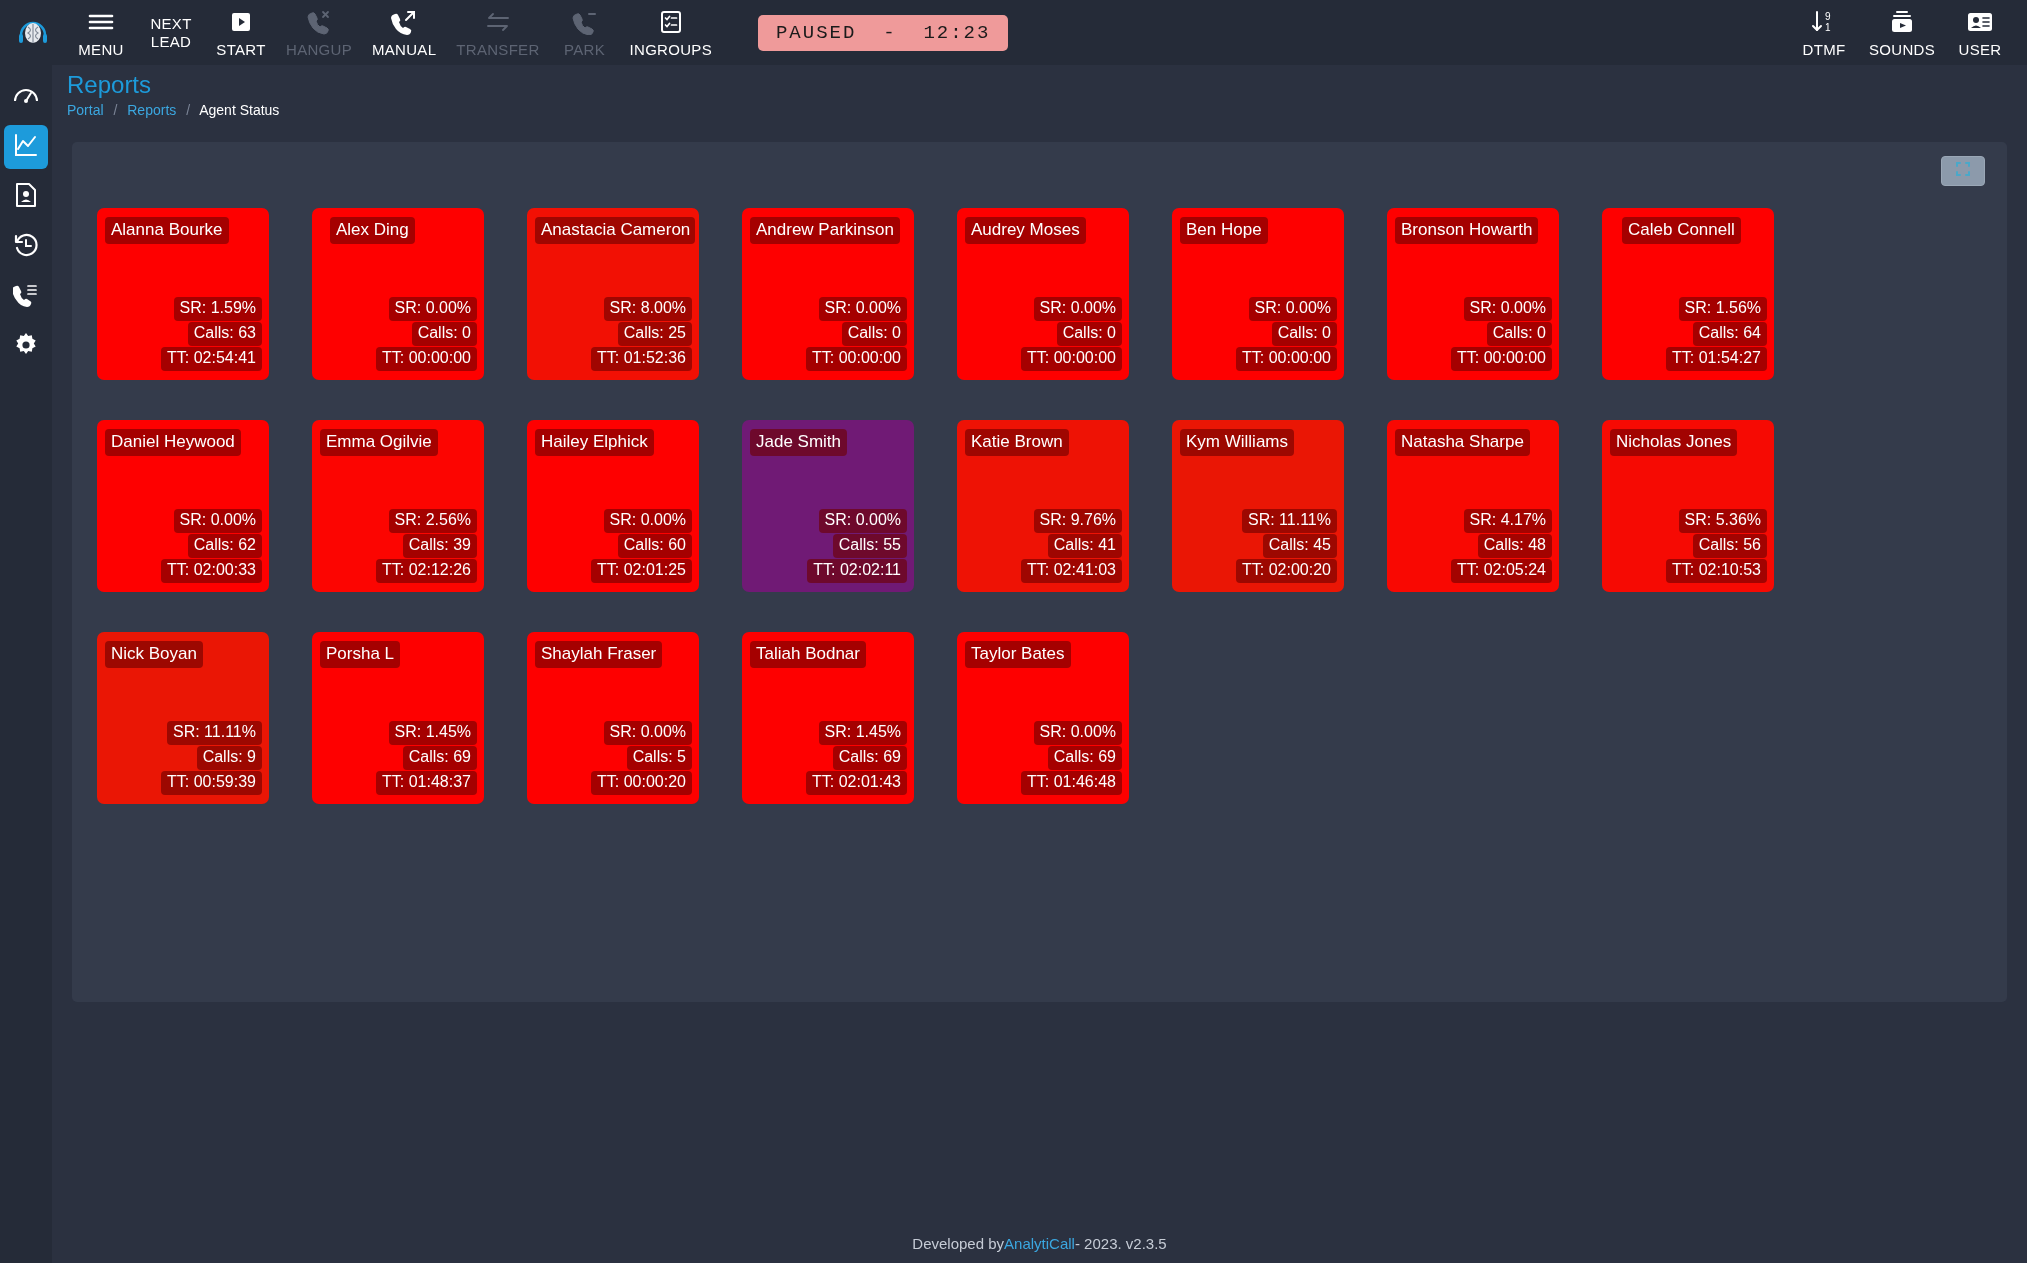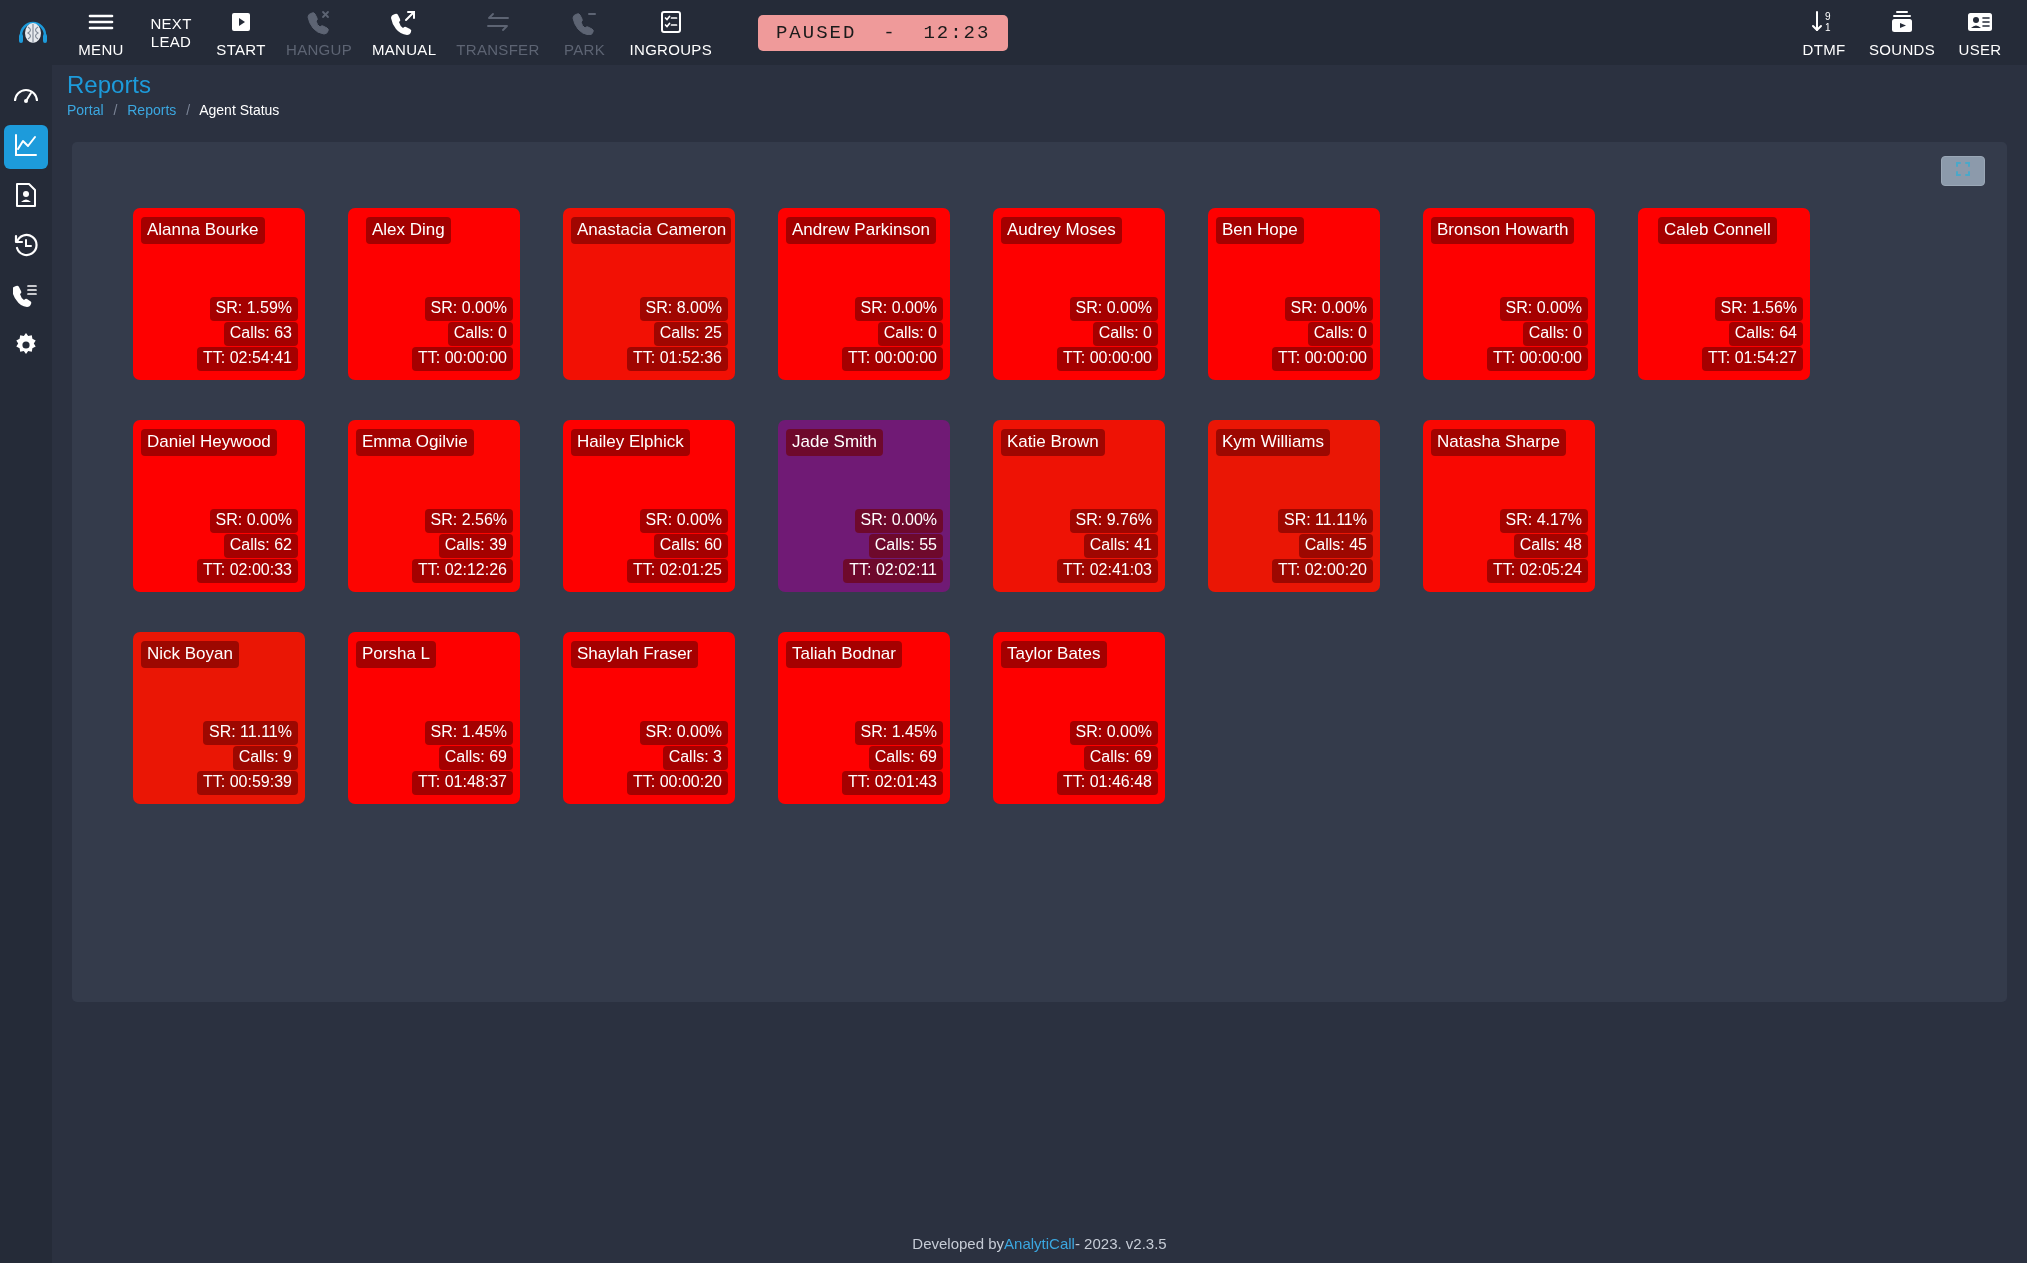--- a/index.html
+++ b/index.html
@@ -117,21 +117,20 @@
     justify-content: start;
     padding-left: 3px;
   }
   .agent-card {
     width: 172px; height: 172px;
     border-radius: 7px;
     position: relative;
     padding: 9px 8px;
     cursor: pointer;
     overflow: hidden;
-    margin-left: 36px;
   }
   .agent-name {
     display: inline-block;
     background: rgba(110,0,0,0.62);
     color: #fff;
     font-size: 17px; line-height: 17px;
     padding: 4px 6px 6px 6px;
     border-radius: 4px;
     max-width: 160px;
     white-space: nowrap;
@@ -469,34 +468,39 @@
         <div class="agent-card" style="background: rgb(234, 22, 5);"><div class="agent-name">Kym Williams</div><div class="agent-stats">
             <div class="stat">SR: 11.11%</div>
             <div class="stat">Calls: 45</div>
             <div class="stat">TT: 02:00:20</div>
           </div></div>
         <div class="agent-card" style="background: rgb(249, 8, 2);"><div class="agent-name">Natasha Sharpe</div><div class="agent-stats">
             <div class="stat">SR: 4.17%</div>
             <div class="stat">Calls: 48</div>
             <div class="stat">TT: 02:05:24</div>
           </div></div>
+        <div class="agent-card" style="background: rgb(246, 10, 3);"><div class="agent-name">Nicholas Jones</div><div class="agent-stats">
+            <div class="stat">SR: 5.36%</div>
+            <div class="stat">Calls: 56</div>
+            <div class="stat">TT: 02:10:53</div>
+          </div></div>
         <div class="row-spacer"></div>
         <div class="agent-card" style="background: rgb(234, 22, 5);"><div class="agent-name">Nick Boyan</div><div class="agent-stats">
             <div class="stat">SR: 11.11%</div>
             <div class="stat">Calls: 9</div>
             <div class="stat">TT: 00:59:39</div>
           </div></div>
         <div class="agent-card" style="background: rgb(254, 0, 0);"><div class="agent-name">Porsha L</div><div class="agent-stats">
             <div class="stat">SR: 1.45%</div>
             <div class="stat">Calls: 69</div>
             <div class="stat">TT: 01:48:37</div>
           </div></div>
         <div class="agent-card" style="background: rgb(254, 0, 0);"><div class="agent-name">Shaylah Fraser</div><div class="agent-stats">
             <div class="stat">SR: 0.00%</div>
-            <div class="stat">Calls: 3</div>
+            <div class="stat">Calls: 5</div>
             <div class="stat">TT: 00:00:20</div>
           </div></div>
         <div class="agent-card" style="background: rgb(254, 0, 0);"><div class="agent-name">Taliah Bodnar</div><div class="agent-stats">
             <div class="stat">SR: 1.45%</div>
             <div class="stat">Calls: 69</div>
             <div class="stat">TT: 02:01:43</div>
           </div></div>
         <div class="agent-card" style="background: rgb(254, 0, 0);"><div class="agent-name">Taylor Bates</div><div class="agent-stats">
             <div class="stat">SR: 0.00%</div>
             <div class="stat">Calls: 69</div>

